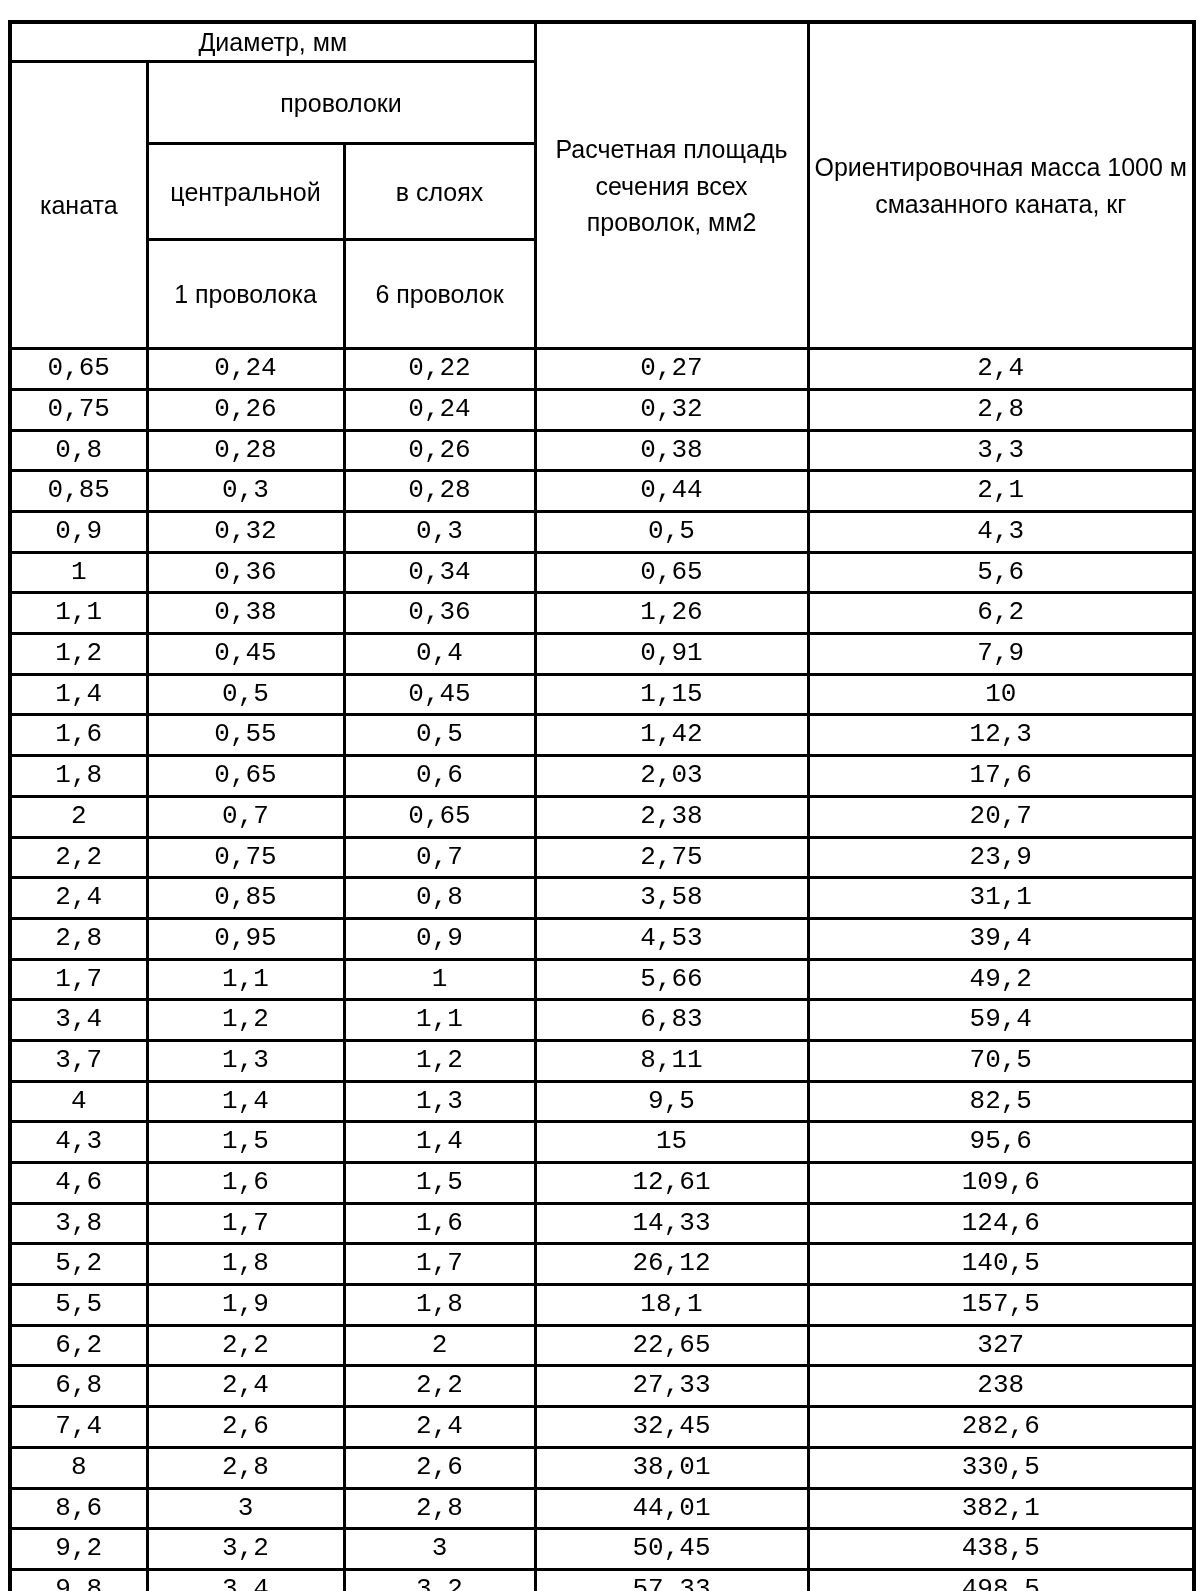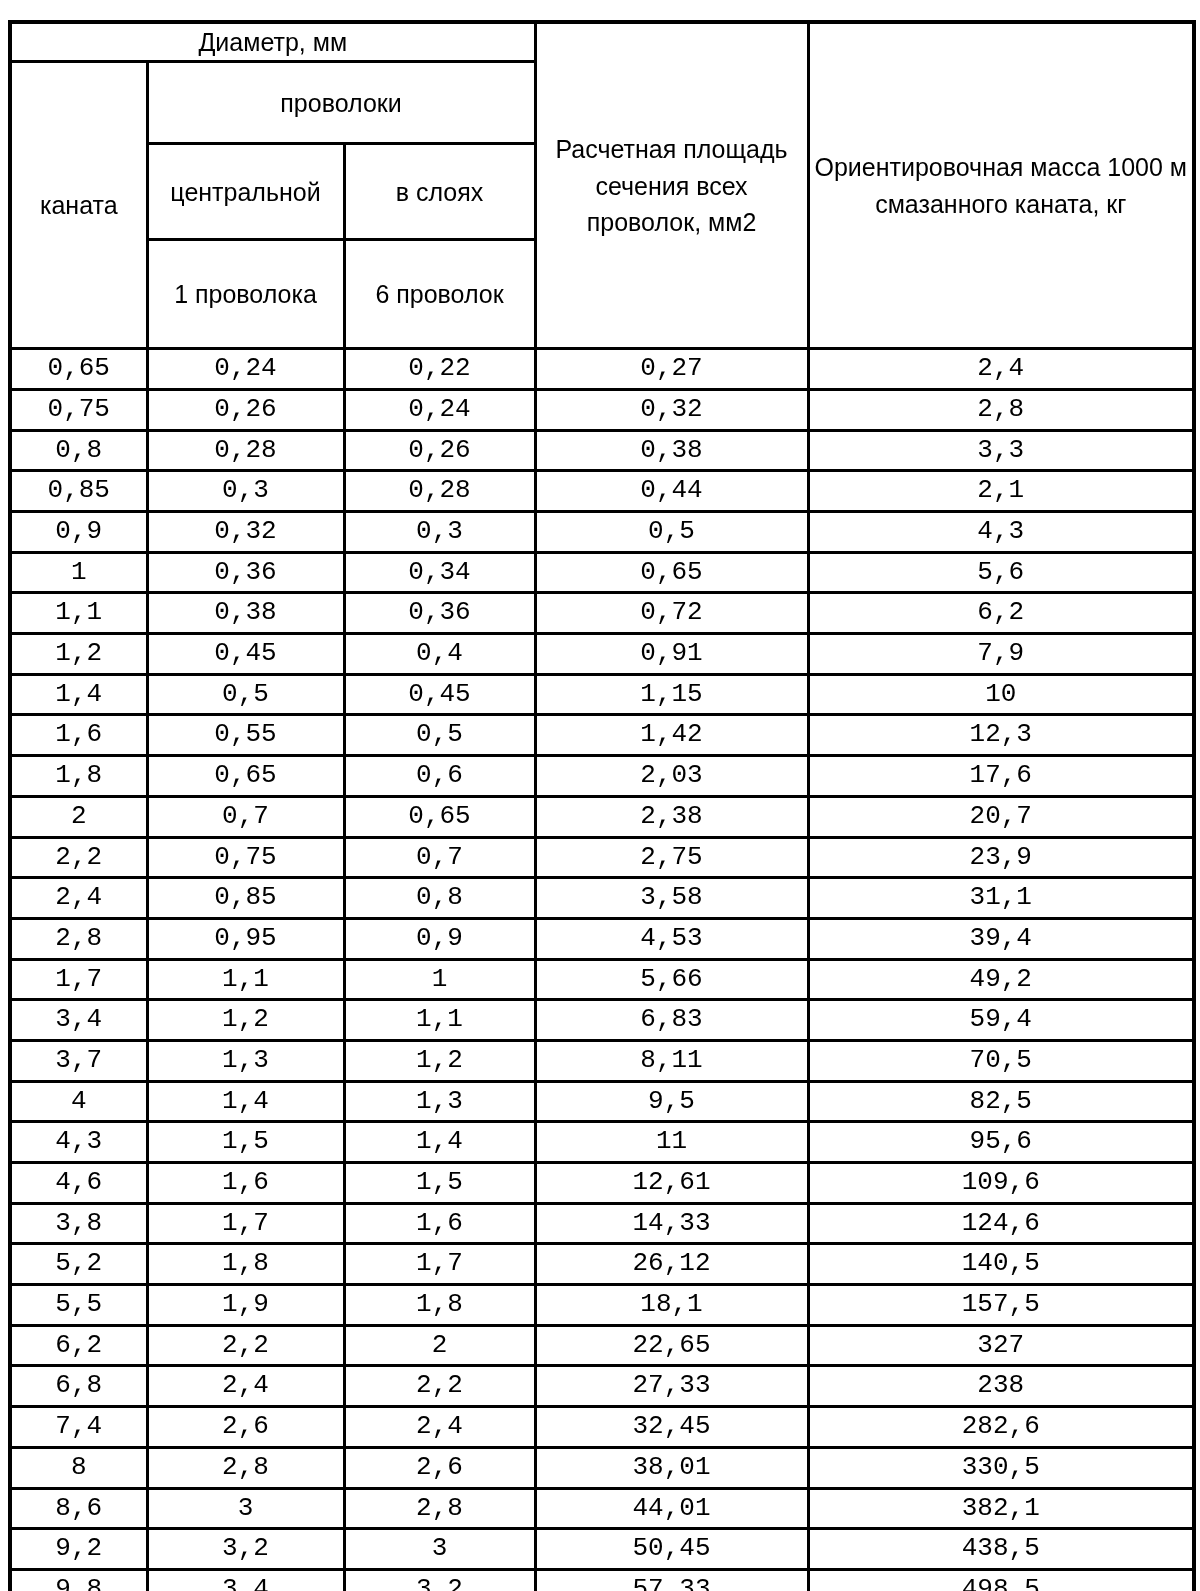--- a/index.html
+++ b/index.html
@@ -122,21 +122,21 @@
             <td>1</td>
             <td>0,36</td>
             <td>0,34</td>
             <td>0,65</td>
             <td>5,6</td>
           </tr>
           <tr>
             <td>1,1</td>
             <td>0,38</td>
             <td>0,36</td>
-            <td>0,72</td>
+            <td>1,26</td>
             <td>6,2</td>
           </tr>
           <tr>
             <td>1,2</td>
             <td>0,45</td>
             <td>0,4</td>
             <td>0,91</td>
             <td>7,9</td>
           </tr>
           <tr>
@@ -213,21 +213,21 @@
             <td>4</td>
             <td>1,4</td>
             <td>1,3</td>
             <td>9,5</td>
             <td>82,5</td>
           </tr>
           <tr>
             <td>4,3</td>
             <td>1,5</td>
             <td>1,4</td>
-            <td>11</td>
+            <td>15</td>
             <td>95,6</td>
           </tr>
           <tr>
             <td>4,6</td>
             <td>1,6</td>
             <td>1,5</td>
             <td>12,61</td>
             <td>109,6</td>
           </tr>
           <tr>

